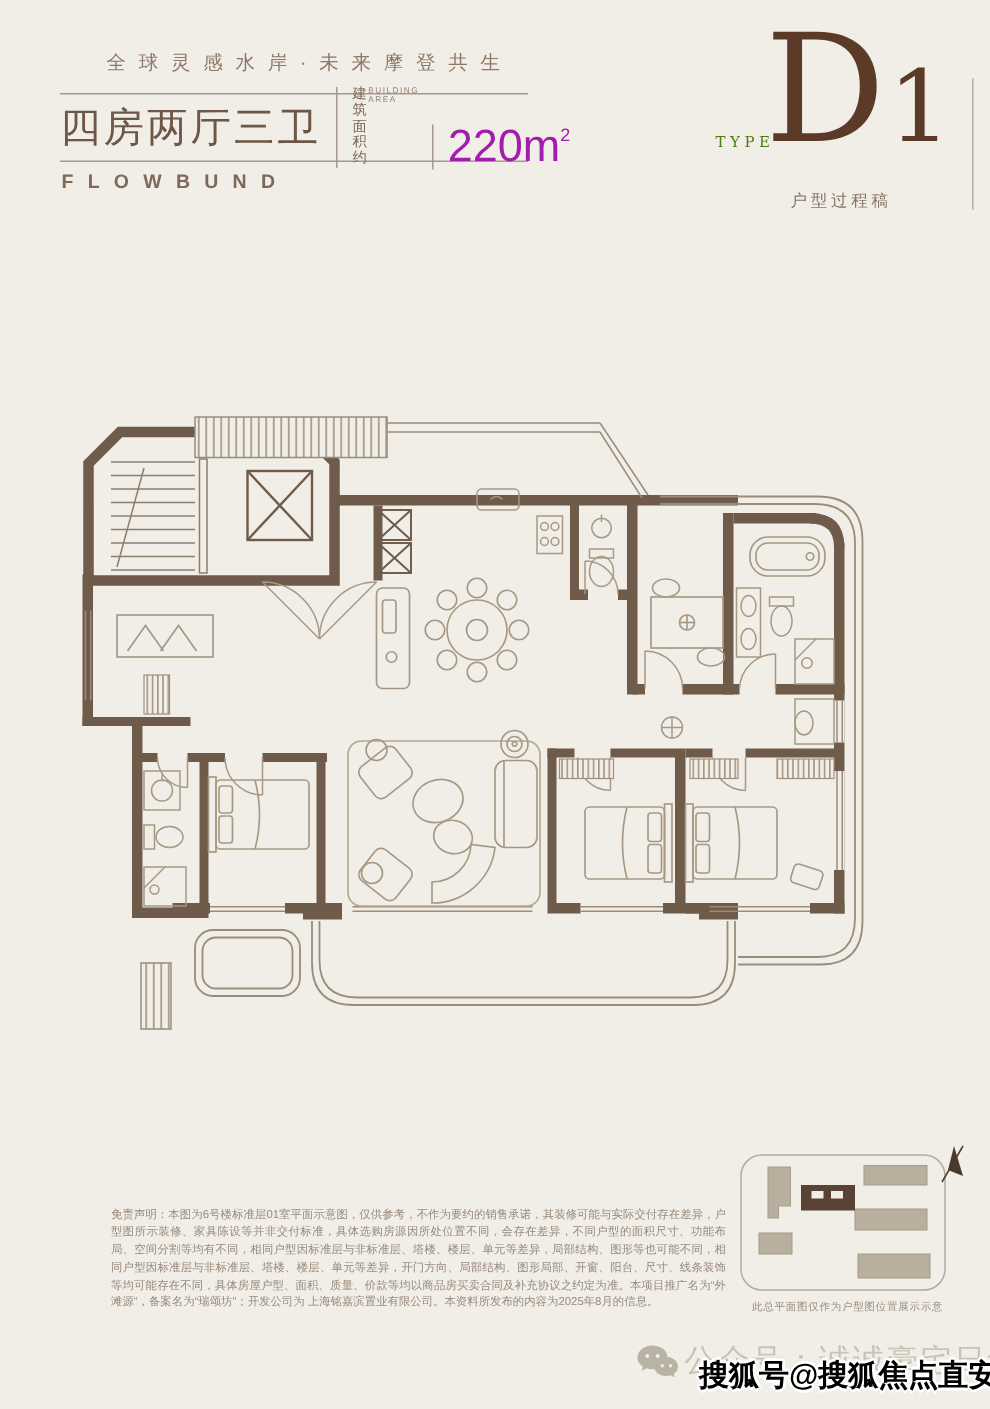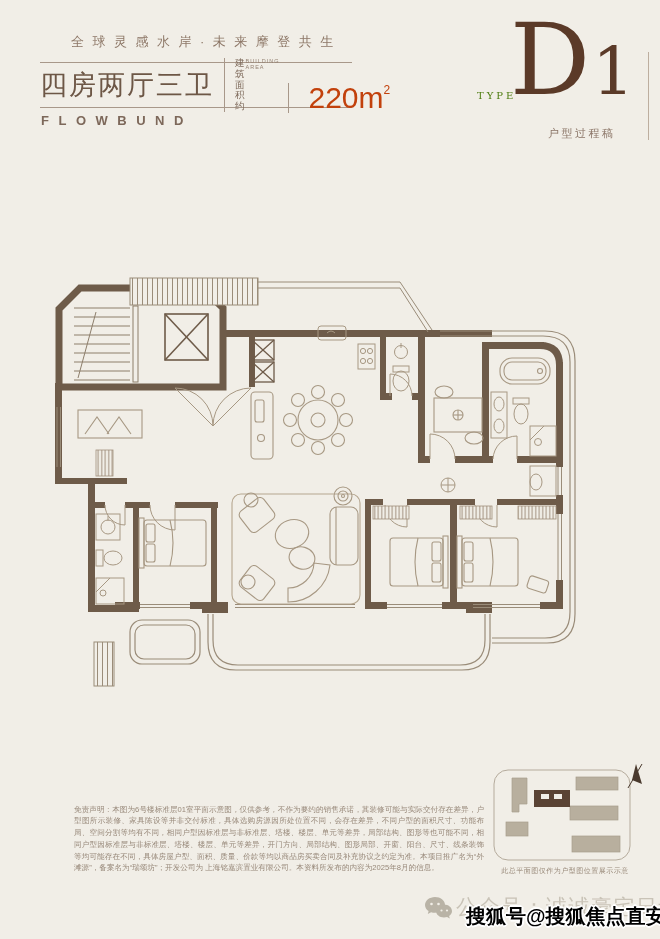--- a/index.html
+++ b/index.html
@@ -25,43 +25,43 @@
     font-size:27px;color:#6d5746;letter-spacing:2px;white-space:nowrap;
     font-weight:500;
   }
   .area-block{
     margin-left:10px;padding-left:10px;border-left:1px solid #a8988a;
     display:flex;flex-direction:row;justify-content:center;line-height:1.15;
   }
   .area-cn{font-size:9.5px;color:#7d695a;letter-spacing:1px;}
   .area-en{font-size:5.5px;color:#948273;letter-spacing:1px;}
   .area-value-block{
-    margin-left:9px;padding-left:19px;border-left:1px solid #a8988a;
-    color:#c2410c;display:flex;align-items:flex-start;margin-top:26px;
+    margin-left:9px;padding-left:9px;border-left:1px solid #a8988a;
+    color:#a21caf;display:flex;align-items:flex-start;margin-top:26px;
   }
   .area-num{font-size:30px;line-height:1;font-weight:500;}
   .area-sup{font-size:12px;line-height:1;margin-top:1px;}
   .brand{
     left:41px;top:113px;font-size:13px;letter-spacing:9.5px;color:#7d685a;
     font-weight:600;white-space:nowrap;
   }
 
   
   .type-label{
     left:477px;top:90px;font-size:10px;letter-spacing:3px;color:#4d7c0f;
     font-family:"DejaVu Serif",serif;
   }
   .type-value{
     left:510px;top:12px;color:#5b3a28;font-family:"DejaVu Serif",serif;
     display:flex;align-items:baseline;line-height:1;
   }
   .type-d{font-size:100px;line-height:0.95;}
   .type-one{font-size:66px;margin-left:2px;}
   .type-note{
-    left:548px;top:126px;font-size:11px;letter-spacing:2.5px;color:#8a7466;white-space:nowrap;
+    left:527px;top:126px;font-size:11px;letter-spacing:2.5px;color:#8a7466;white-space:nowrap;
   }
   .right-rule{left:648px;top:52px;width:1px;height:88px;background:#bdae9f;}
 
   
   .plan{left:30px;top:252px;}
 
   
   .disclaimer{
     left:42px;top:796px;width:410px;
     font-size:7.6px;line-height:1.55;color:#98897a;text-align:justify;margin-left:32px;

